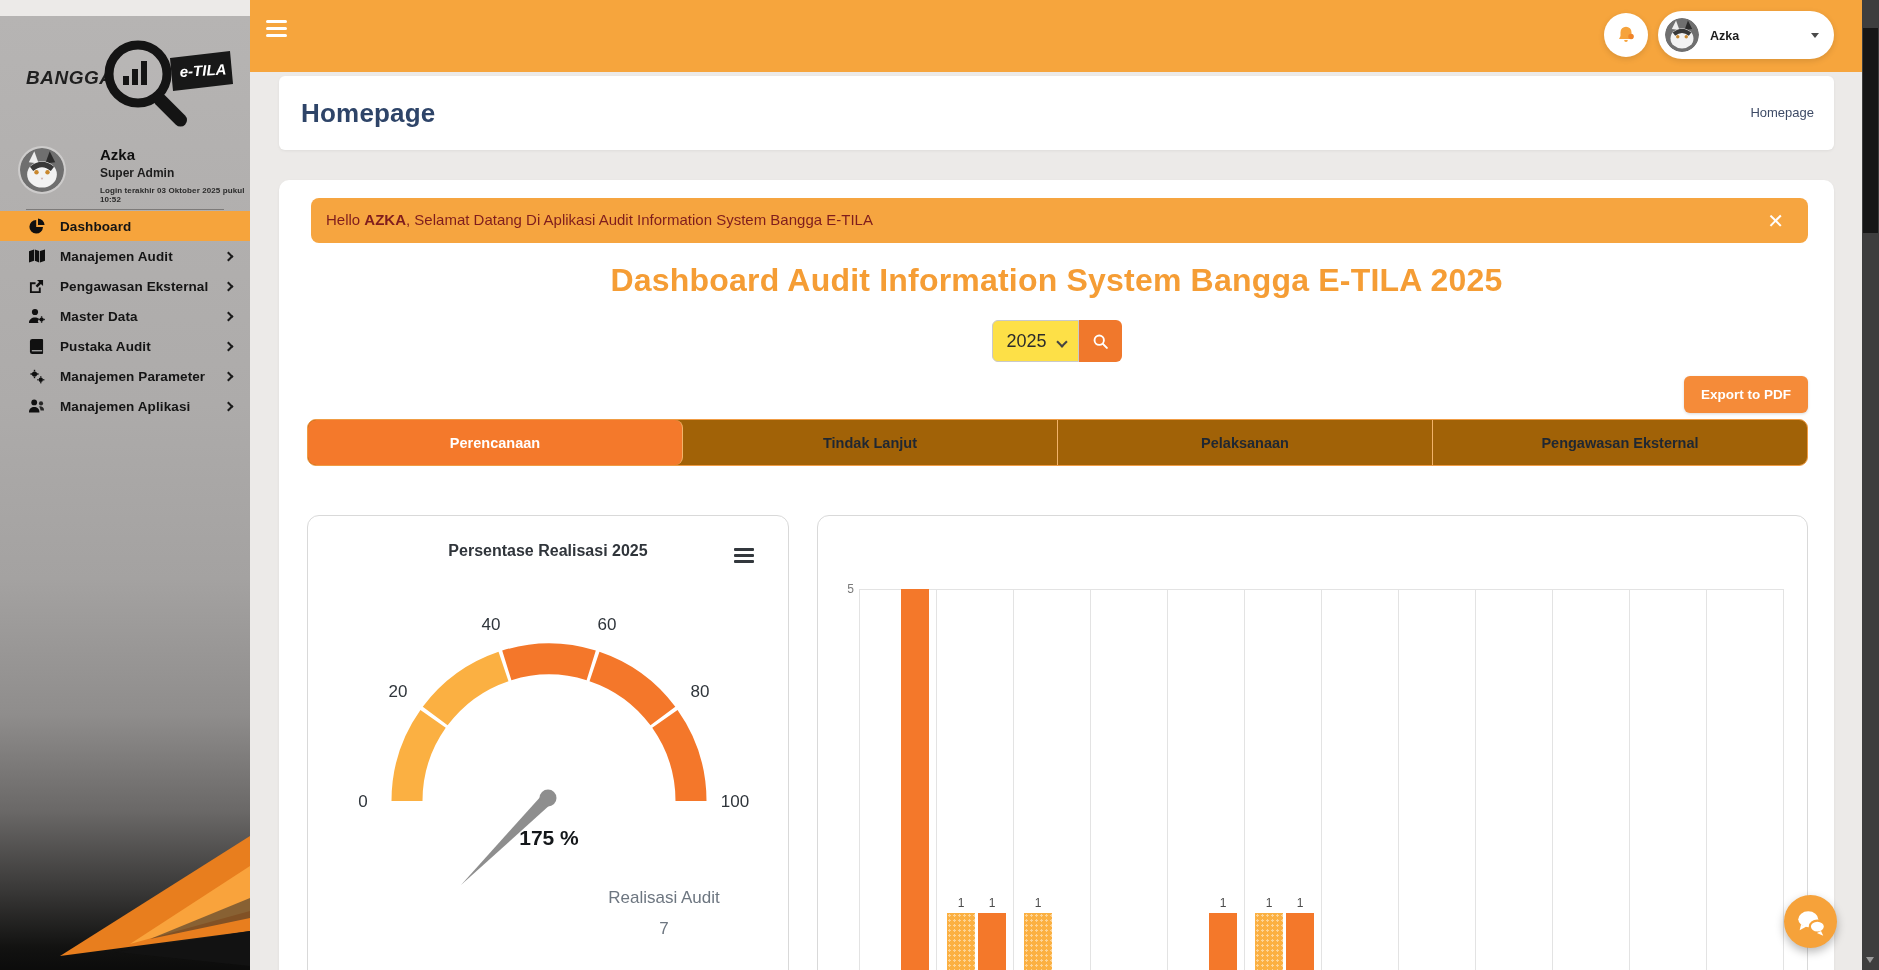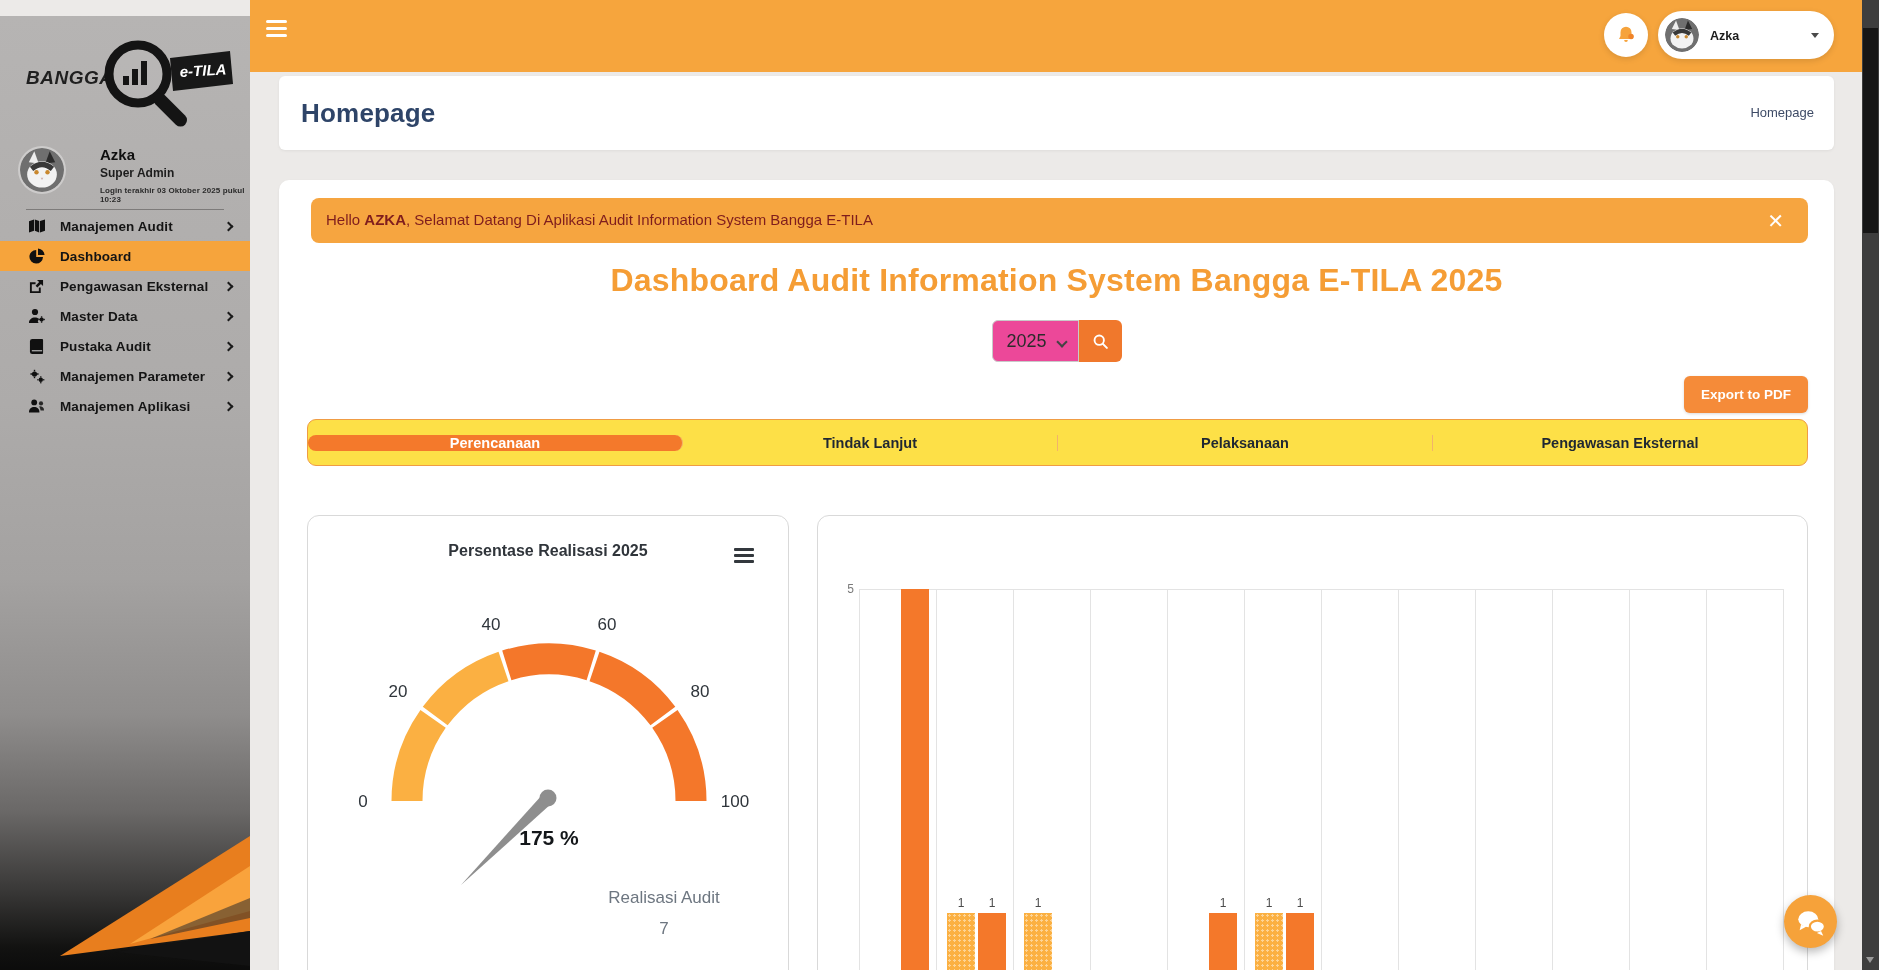--- a/index.html
+++ b/index.html
@@ -41,28 +41,28 @@
   .breadcrumb { position:absolute; right:20px; top:29px; font-size:13px; color:#3E4B66; cursor:pointer; }
 
   .content-card { position:absolute; left:29px; top:108px; width:1555px; height:882px; background:#fff; border-radius:10px; box-shadow:0 1px 3px rgba(0,0,0,.06); }
   .welcome-banner { position:absolute; left:32px; top:18px; width:1497px; height:45px; background:#F6A540; border-radius:8px; }
   .welcome-text { position:absolute; left:15px; top:13px; font-size:15px; color:#7f1d1d; }
   .welcome-text b { font-weight:800; }
   .banner-close { position:absolute; right:18px; top:9px; font-size:20px; color:#fff; cursor:pointer; padding:2px 6px; }
   .dash-title { position:absolute; left:0; top:82px; width:100%; text-align:center; font-size:32px; font-weight:700; color:#F59D35; letter-spacing:.2px; }
 
   .year-row { position:absolute; left:0; top:140px; width:100%; height:42px; display:flex; justify-content:center; }
-  .year-select { position:relative; width:87px; height:42px; background:#ec4899; border:1px solid #c9c9c9; border-radius:6px 0 0 6px; cursor:pointer; }
+  .year-select { position:relative; width:87px; height:42px; background:#fde047; border:1px solid #c9c9c9; border-radius:6px 0 0 6px; cursor:pointer; }
   .year-value { position:absolute; left:14px; top:10px; font-size:18px; color:#2c2c2c; }
   .year-caret { position:absolute; right:12px; top:17px; width:8px; height:8px; border-right:2px solid #444; border-bottom:2px solid #444; transform:rotate(45deg); }
   .search-btn { width:43px; height:42px; background:#F0782C; border:none; border-radius:0 6px 6px 0; cursor:pointer; display:flex; align-items:center; justify-content:center; }
 
   .export-btn { position:absolute; right:26px; top:196px; height:37px; padding:0 17px; background:#F58B39; color:#fff; font-size:13.5px; font-weight:700; border:none; border-radius:6px; cursor:pointer; box-shadow:0 1px 3px rgba(0,0,0,.15); font-family:"Liberation Sans",sans-serif; }
 
-  .tabs { position:absolute; left:28px; top:239px; width:1501px; height:47px; border:1px solid #F09C44; border-radius:9px; display:flex; background:#fde047; overflow:hidden;align-items:center; }
+  .tabs { position:absolute; left:28px; top:239px; width:1501px; height:47px; border:1px solid #F09C44; border-radius:9px; display:flex; background:#a16207; overflow:hidden; }
   .tab { flex:1; display:flex; align-items:center; justify-content:center; font-size:14.5px; font-weight:700; color:#1f2732; cursor:pointer; border-right:1px solid #F2B36A; }
   .tab:last-child { border-right:none; }
   .tab.active { background:#F4792B; color:#fff; border-radius:8px; }
 
   .panel-card { position:absolute; top:335px; background:#fff; border:1.5px solid #d9d9d9; border-radius:12px; }
   .gauge-card { left:28px; width:482px; height:620px; }
   .chart-card { left:538px; width:991px; height:620px; }
   .gauge-title { position:absolute; left:0; top:26px; width:100%; text-align:center; font-size:16px; font-weight:700; color:#30353B; }
   .card-menu { position:absolute; right:32px; top:32px; width:22px; height:16px; cursor:pointer; }
   .card-menu span { display:block; width:20px; height:2.6px; background:#33383D; margin-bottom:3.4px; border-radius:1px; }
@@ -113,42 +113,42 @@
         <polygon points="32,13 27,3 23,14" fill="#2c2c2c"></polygon>
         <ellipse cx="20" cy="24" rx="13.5" ry="12" fill="#f2f2f2"></ellipse>
         <path d="M9 17 Q20 8 31 17 L28 21 Q20 14 12 21 Z" fill="#383838"></path>
         <circle cx="15" cy="22" r="2" fill="#c9882e"></circle>
         <circle cx="25" cy="22" r="2" fill="#c9882e"></circle>
         <path d="M18.8 27 h2.4 l-1.2 2 z" fill="#caa"></path>
       </svg>
     </div>
     <div class="side-name">Azka</div>
     <div class="side-role">Super Admin</div>
-    <div class="side-login">Login terakhir 03 Oktober 2025 pukul 10:23</div>
+    <div class="side-login">Login terakhir 03 Oktober 2025 pukul 10:52</div>
   </div>
   <div class="side-divider"></div>
 
   <nav class="menu">
-    <div class="menu-item">
-      <span class="mi-icon">
-        <svg viewBox="0 0 16 16" width="16" height="16" fill="#101010">
-            <path d="M0 3.2 5 1.4v11.4L0 14.6zM5.8 1.4l4.4 1.6v11.4L5.8 12.8zM11 3l5-1.6v11.4L11 14.4z"></path>
-          </svg>
-      </span>
-      <span class="mi-label">Manajemen Audit</span>
-      <span class="chev"></span>
-    </div>
     <div class="menu-item active">
       <span class="mi-icon">
         <svg viewBox="0 0 16 16" width="16" height="16" fill="#101010">
             <path d="M9 7V0.4A7.6 7.6 0 0 1 15.6 7z"></path>
             <path d="M7.2 2A6.8 6.8 0 1 0 14 9H7.2z"></path>
           </svg>
       </span>
       <span class="mi-label">Dashboard</span>
+    </div>
+    <div class="menu-item">
+      <span class="mi-icon">
+        <svg viewBox="0 0 16 16" width="16" height="16" fill="#101010">
+            <path d="M0 3.2 5 1.4v11.4L0 14.6zM5.8 1.4l4.4 1.6v11.4L5.8 12.8zM11 3l5-1.6v11.4L11 14.4z"></path>
+          </svg>
+      </span>
+      <span class="mi-label">Manajemen Audit</span>
+      <span class="chev"></span>
     </div>
     <div class="menu-item">
       <span class="mi-icon">
         <svg viewBox="0 0 16 16" width="15" height="15" fill="#101010">
             <path d="M1 3.5h6v2H3v7.5h7.5v-4h2V15H1z"></path>
             <path d="M8.5 1H15v6.5l-2.3-2.3-3.8 3.8-1.9-1.9 3.8-3.8z"></path>
           </svg>
       </span>
       <span class="mi-label">Pengawasan Eksternal</span>
       <span class="chev"></span>

